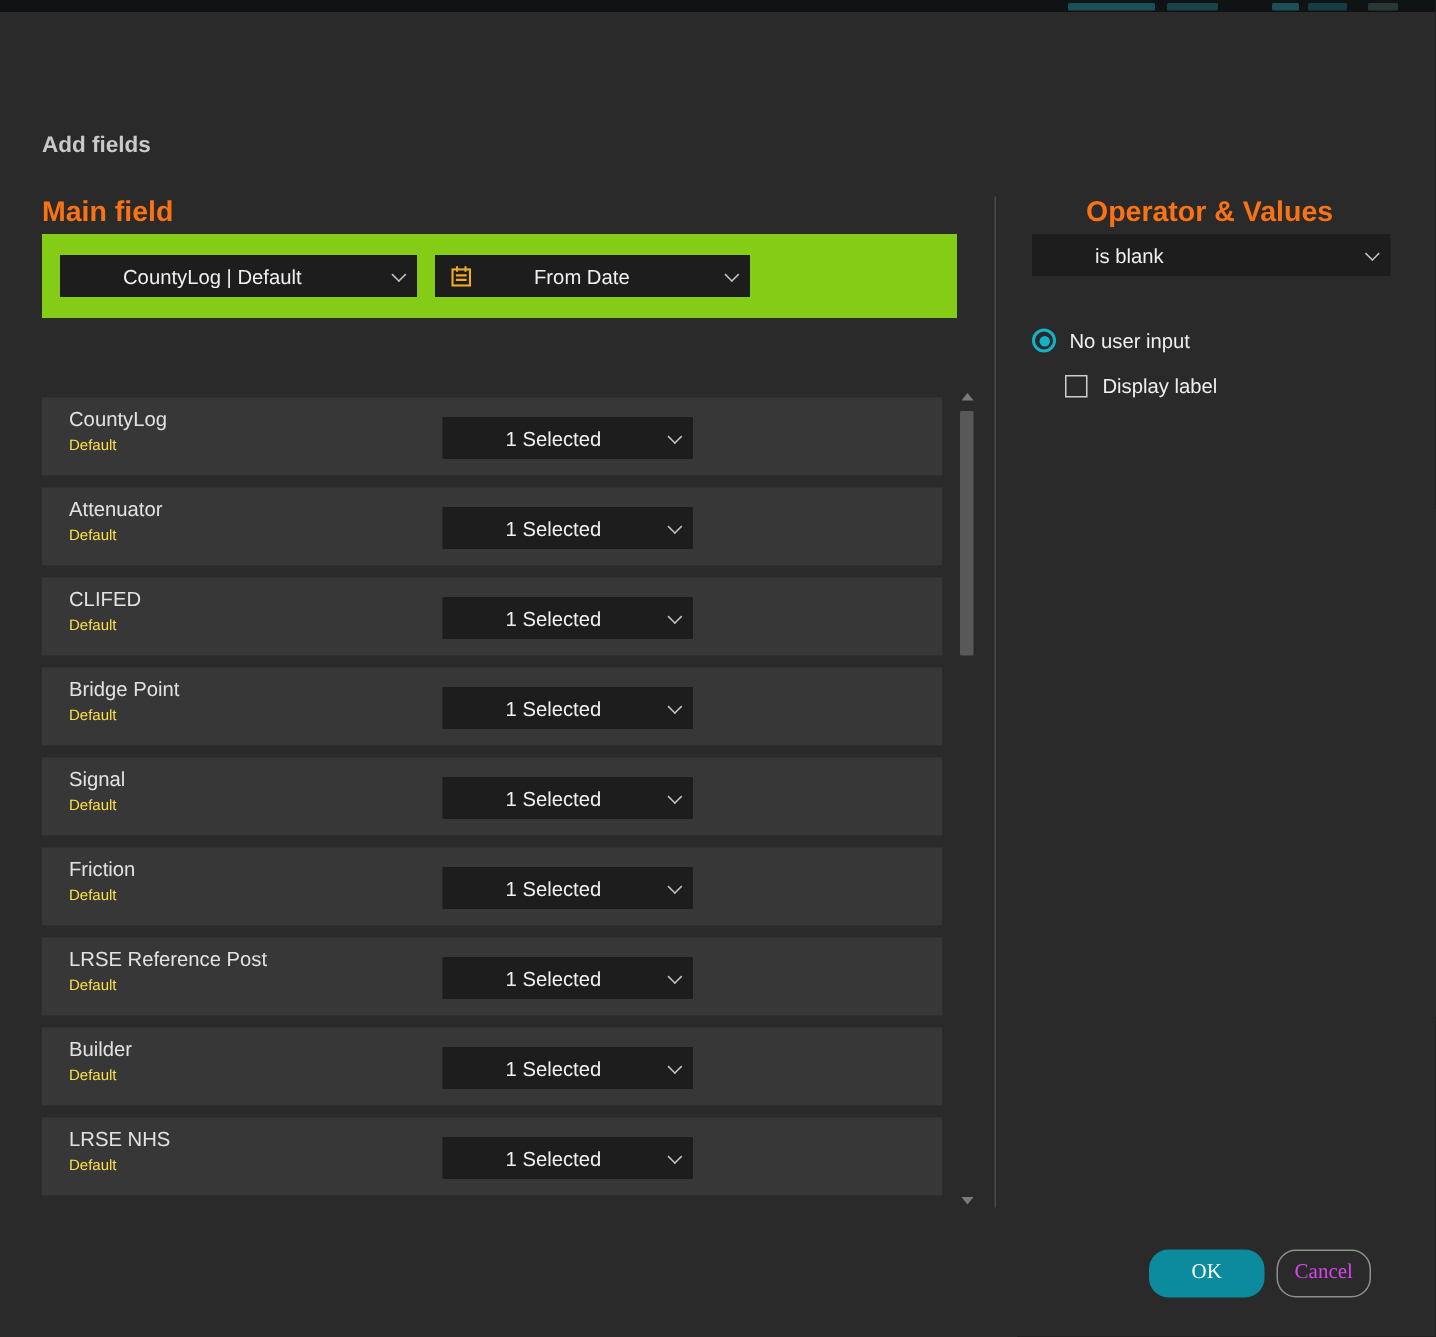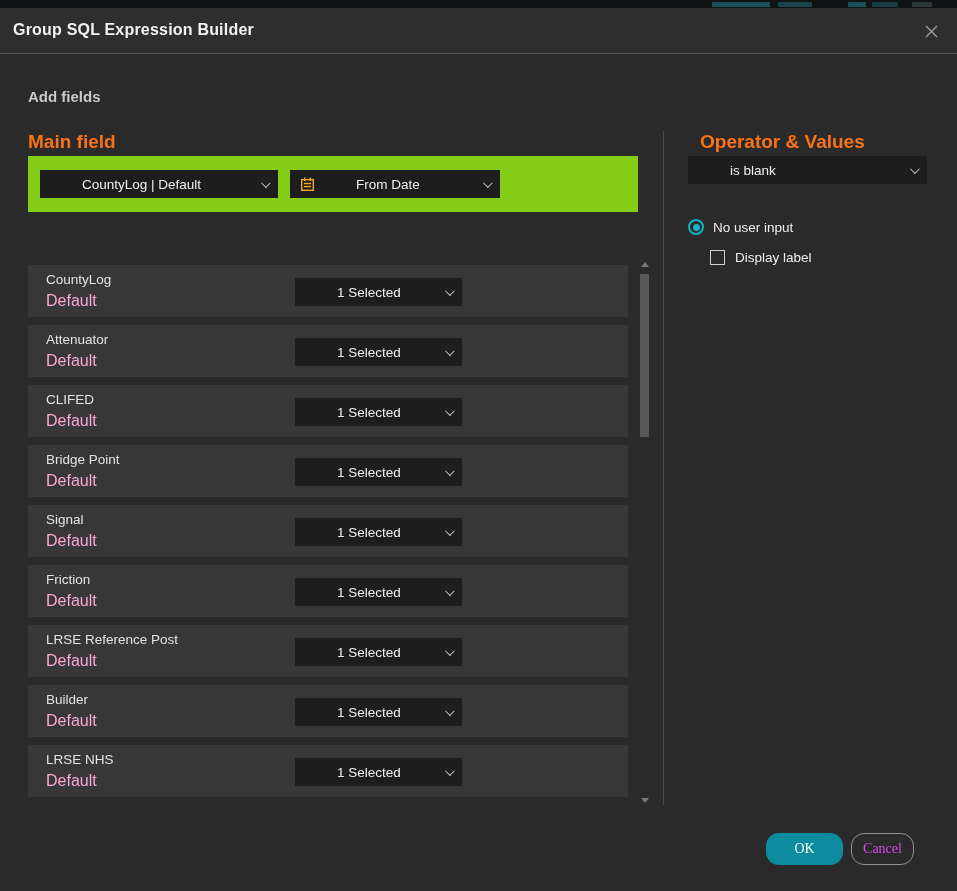--- a/index.html
+++ b/index.html
@@ -44,21 +44,21 @@
   .dropdown .dd-text{ flex:1 1 auto; white-space:nowrap; overflow:hidden;padding-left:32px; }
   .chev{ width:7px; height:7px; border-right:1.6px solid #c4c4c4; border-bottom:1.6px solid #c4c4c4; transform:rotate(45deg) translateY(-2px); flex:0 0 auto; margin-left:8px; }
   .dd-main-source{ left:12px; top:14px; width:238px; }
   .dd-main-field{ left:262px; top:14px; width:210px; }
   .cal-icon{ margin-right:9px; flex:0 0 auto; display:flex; }
 
   
   .fields-list{ position:absolute; left:28px; top:257px; width:600px; }
   .field-row{ position:relative; height:52px; background:#373737; margin-bottom:8px; }
   .field-name{ position:absolute; left:18px; top:7px; font-size:13.5px; color:#e2e2e2; }
-  .field-sub{ position:absolute; left:18px; top:27px; font-size:16px; color:#f9a8d4; }
+  .field-sub{ position:absolute; left:18px; top:27px; font-size:10px; color:#fde047; }
   .dd-row{ left:267px; top:13px; width:167px; }
 
   
   .scrollbar{ position:absolute; left:639px; top:252px; width:12px; height:545px; }
   .sb-arrow{ position:absolute; left:2px; width:0; height:0; border-left:4px solid transparent; border-right:4px solid transparent; }
   .sb-up{ top:2px; border-bottom:5px solid #7a7a7a; }
   .sb-down{ bottom:2px; border-top:5px solid #7a7a7a; }
   .sb-thumb{ position:absolute; left:1px; top:14px; width:9px; height:163px; background:#585858; border-radius:1px; cursor:grab; }
 
   
@@ -75,44 +75,35 @@
   .checkbox-label{ margin-left:10px; font-size:13.5px; color:#efefef; }
 
   
   .btn{ position:absolute; top:825px; height:32px; font-family:Liberation Serif, serif; font-size:14px; cursor:pointer; display:flex; align-items:center; justify-content:center;border-radius:13px; }
   .btn-ok{ left:766px; width:77px; background:var(--teal); color:#ffffff; border:none; }
   .btn-cancel{ left:851px; width:63px; background:transparent; color:#d946ef; border:1px solid #8f8f8f; }
 
   .pos-add-fields{ left:28px; top:80px; }
   .pos-main-field{ left:28px; top:123px; }
   .pos-all-fields{ left:28px; top:228px;margin-top:42px; }
-  .pos-op-values{ left:700px; top:123px; }
+  .pos-op-values{ left:724px; top:123px; }
 </style>
 </head>
 <body>
 
 <div class="backdrop-strip">
   <div class="backdrop-frag frag1"></div>
   <div class="backdrop-frag frag2"></div>
   <div class="backdrop-frag frag3"></div>
   <div class="backdrop-frag frag4"></div>
   <div class="backdrop-frag frag5"></div>
 </div>
 
 <div class="dialog">
 
-  <div class="titlebar">
-    <span class="dialog-title">Group SQL Expression Builder</span>
-    <button class="close-btn">
-      <svg width="15" height="15" viewBox="0 0 15 15" fill="none">
-        <line x1="2" y1="2" x2="13" y2="13"></line>
-          <line x1="13" y1="2" x2="2" y2="13"></line>
-      </svg>
-    </button>
-  </div>
 
   <div class="section-title pos-add-fields">Add fields</div>
 
   <div class="group-label pos-main-field">Main field</div>
 
   <div class="main-field-box">
     <div class="dropdown dd-main-source">
       <span class="dd-text">CountyLog | Default</span>
       <span class="chev"></span>
     </div>

